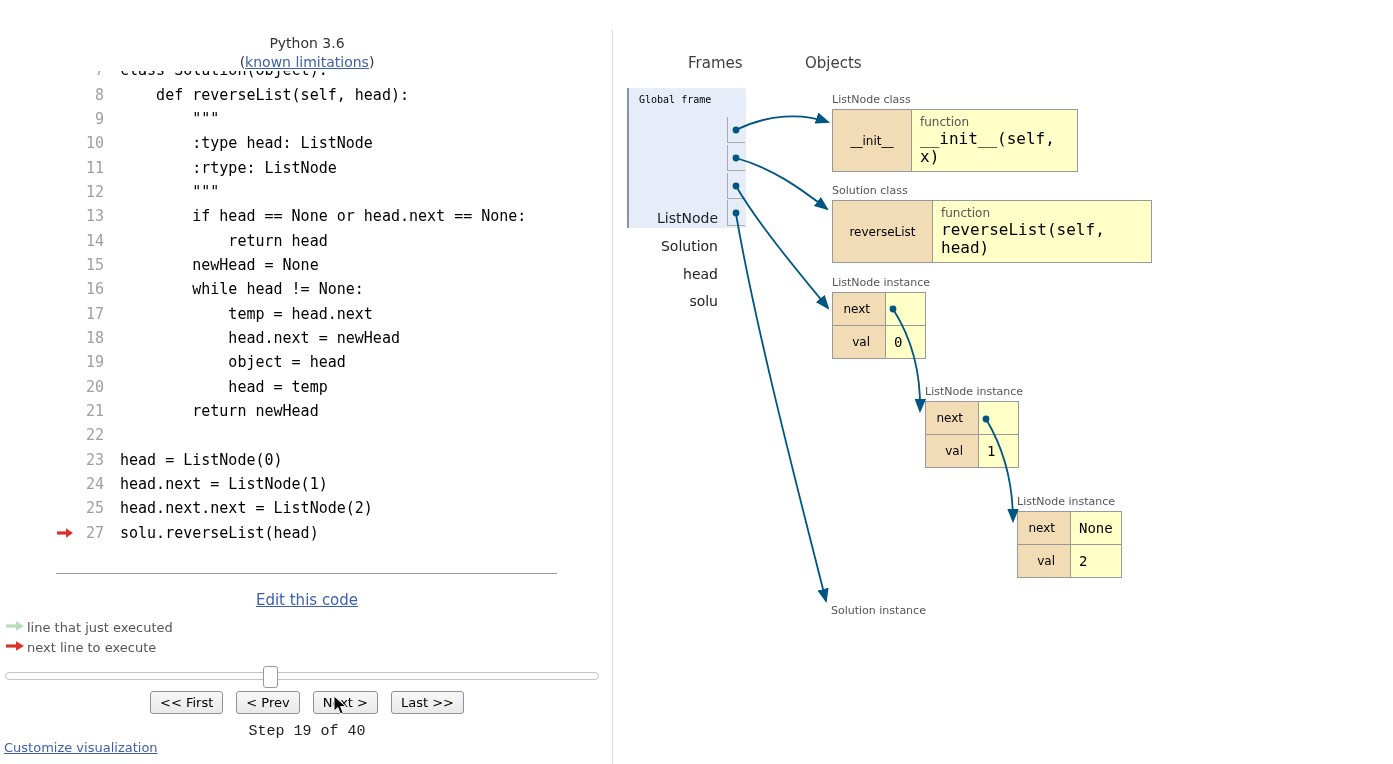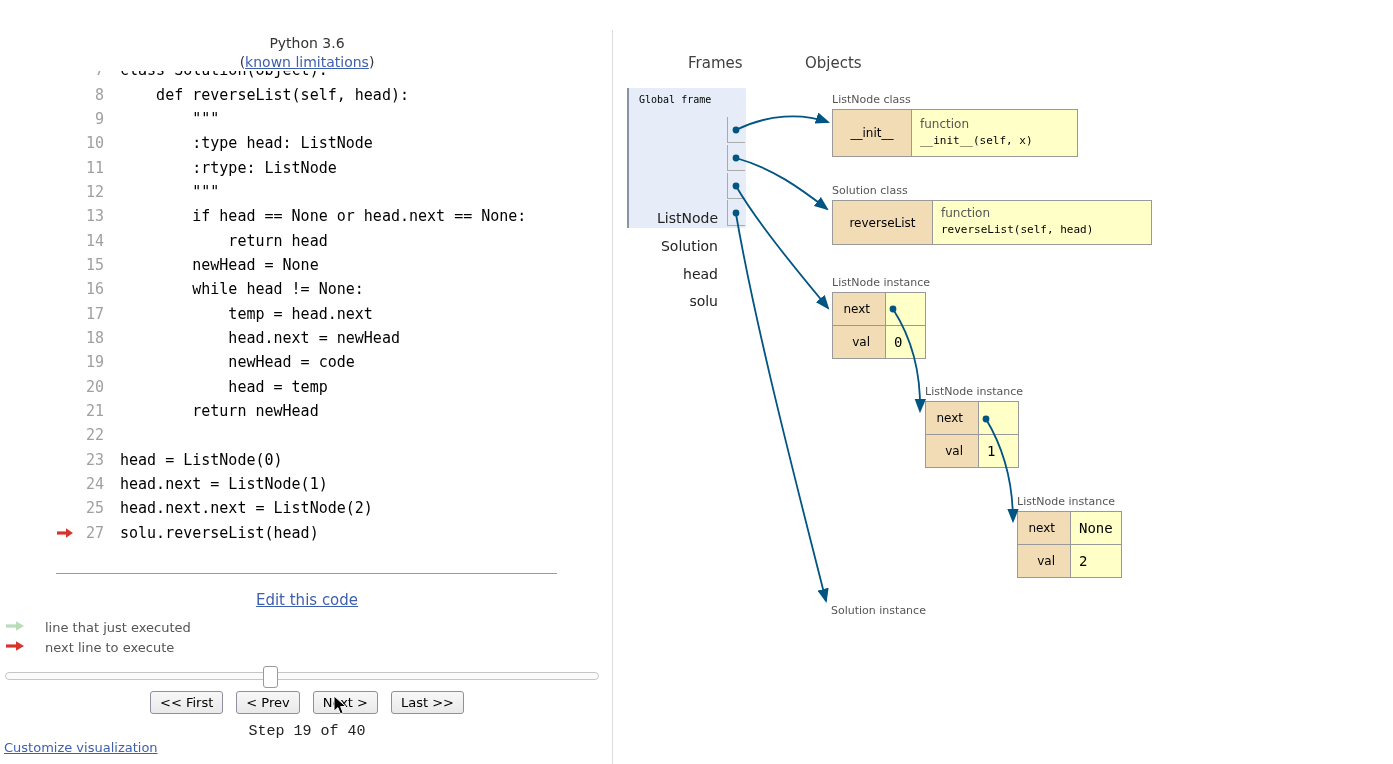--- a/index.html
+++ b/index.html
@@ -17,21 +17,21 @@
   #code-inner { margin-top:-13px; }
   .code-row { display:flex; height:24.35px; align-items:center;
               font-family:"DejaVu Sans Mono", monospace; font-size:15px; }
   .gutter { flex:0 0 22px; display:flex; align-items:center; height:100%; }
   .lineno { flex:0 0 26px; text-align:right; color:#a0a0a0; }
   .codetext { white-space:pre; margin-left:16px; color:#000; }
 
   #edit-code { position:absolute; top:591px; left:0; width:614px; text-align:center; font-size:15px; }
 
   #legend { position:absolute; left:5px; top:617px; font-size:13px; color:#555; }
-  .legend-row { display:flex; align-items:center; height:20px; gap:20px; }
+  .legend-row { display:flex; align-items:center; height:20px; gap:2px; }
 
   #slider-track { position:absolute; left:5px; top:672px; width:594px; height:8px;
                   background:#fbfbfb; border:1px solid #c5c5c5; border-radius:4px; cursor:pointer; }
   #slider-handle { position:absolute; left:263px; top:666px; width:15px; height:22px;
                    background:#fff; border:1px solid #999; border-radius:3px; cursor:pointer; }
 
   #vcr { position:absolute; top:691px; left:0; width:614px; display:flex;
          justify-content:center; gap:13px; }
   .vcr-btn { font-family:"DejaVu Sans", sans-serif; font-size:13px; color:#000;
              padding:3px 9px; background:linear-gradient(#f8f8f8,#e9e9e9);
@@ -55,21 +55,21 @@
 
   .heap-obj { position:absolute; }
   .heap-label { font-size:11px; color:#555; }
   table.heap-tbl { border-collapse:collapse; margin-top:3px; }
   table.heap-tbl td { border:1px solid #999; vertical-align:middle; }
   td.kcell { background:#f2dcb5; font-size:12px; color:#000; }
   td.vcell { background:#ffffc8; }
   .class-key { text-align:center; padding:0 10px; }
   .inst-key  { text-align:right; padding-right:15px; }
   .fn-type { font-size:12px; color:#555; line-height:15px; }
-  .fn-sig  { font-family:"DejaVu Sans Mono", monospace; font-size:11px; color:#000; line-height:18px; }
+  .fn-sig  { font-family:"DejaVu Sans Mono", monospace; font-size:16px; color:#000; line-height:18px; }
   .vtext { font-family:"DejaVu Sans Mono", monospace; font-size:14px; color:#000; padding-left:8px; }
 
   #arrow-layer { position:absolute; left:0; top:0; width:1393px; height:764px;
                  pointer-events:none; }
   #cursor { position:absolute; left:333px; top:695px; pointer-events:none; }
 </style>
 </head>
 <body>
 
 <div id="stage">
@@ -137,21 +137,21 @@
           <span class="codetext">            temp = head.next</span>
         </div>
       <div class="code-row">
           <span class="gutter"></span>
           <span class="lineno">18</span>
           <span class="codetext">            head.next = newHead</span>
         </div>
       <div class="code-row">
           <span class="gutter"></span>
           <span class="lineno">19</span>
-          <span class="codetext">            newHead = code</span>
+          <span class="codetext">            object = head</span>
         </div>
       <div class="code-row">
           <span class="gutter"></span>
           <span class="lineno">20</span>
           <span class="codetext">            head = temp</span>
         </div>
       <div class="code-row">
           <span class="gutter"></span>
           <span class="lineno">21</span>
           <span class="codetext">        return newHead</span>

